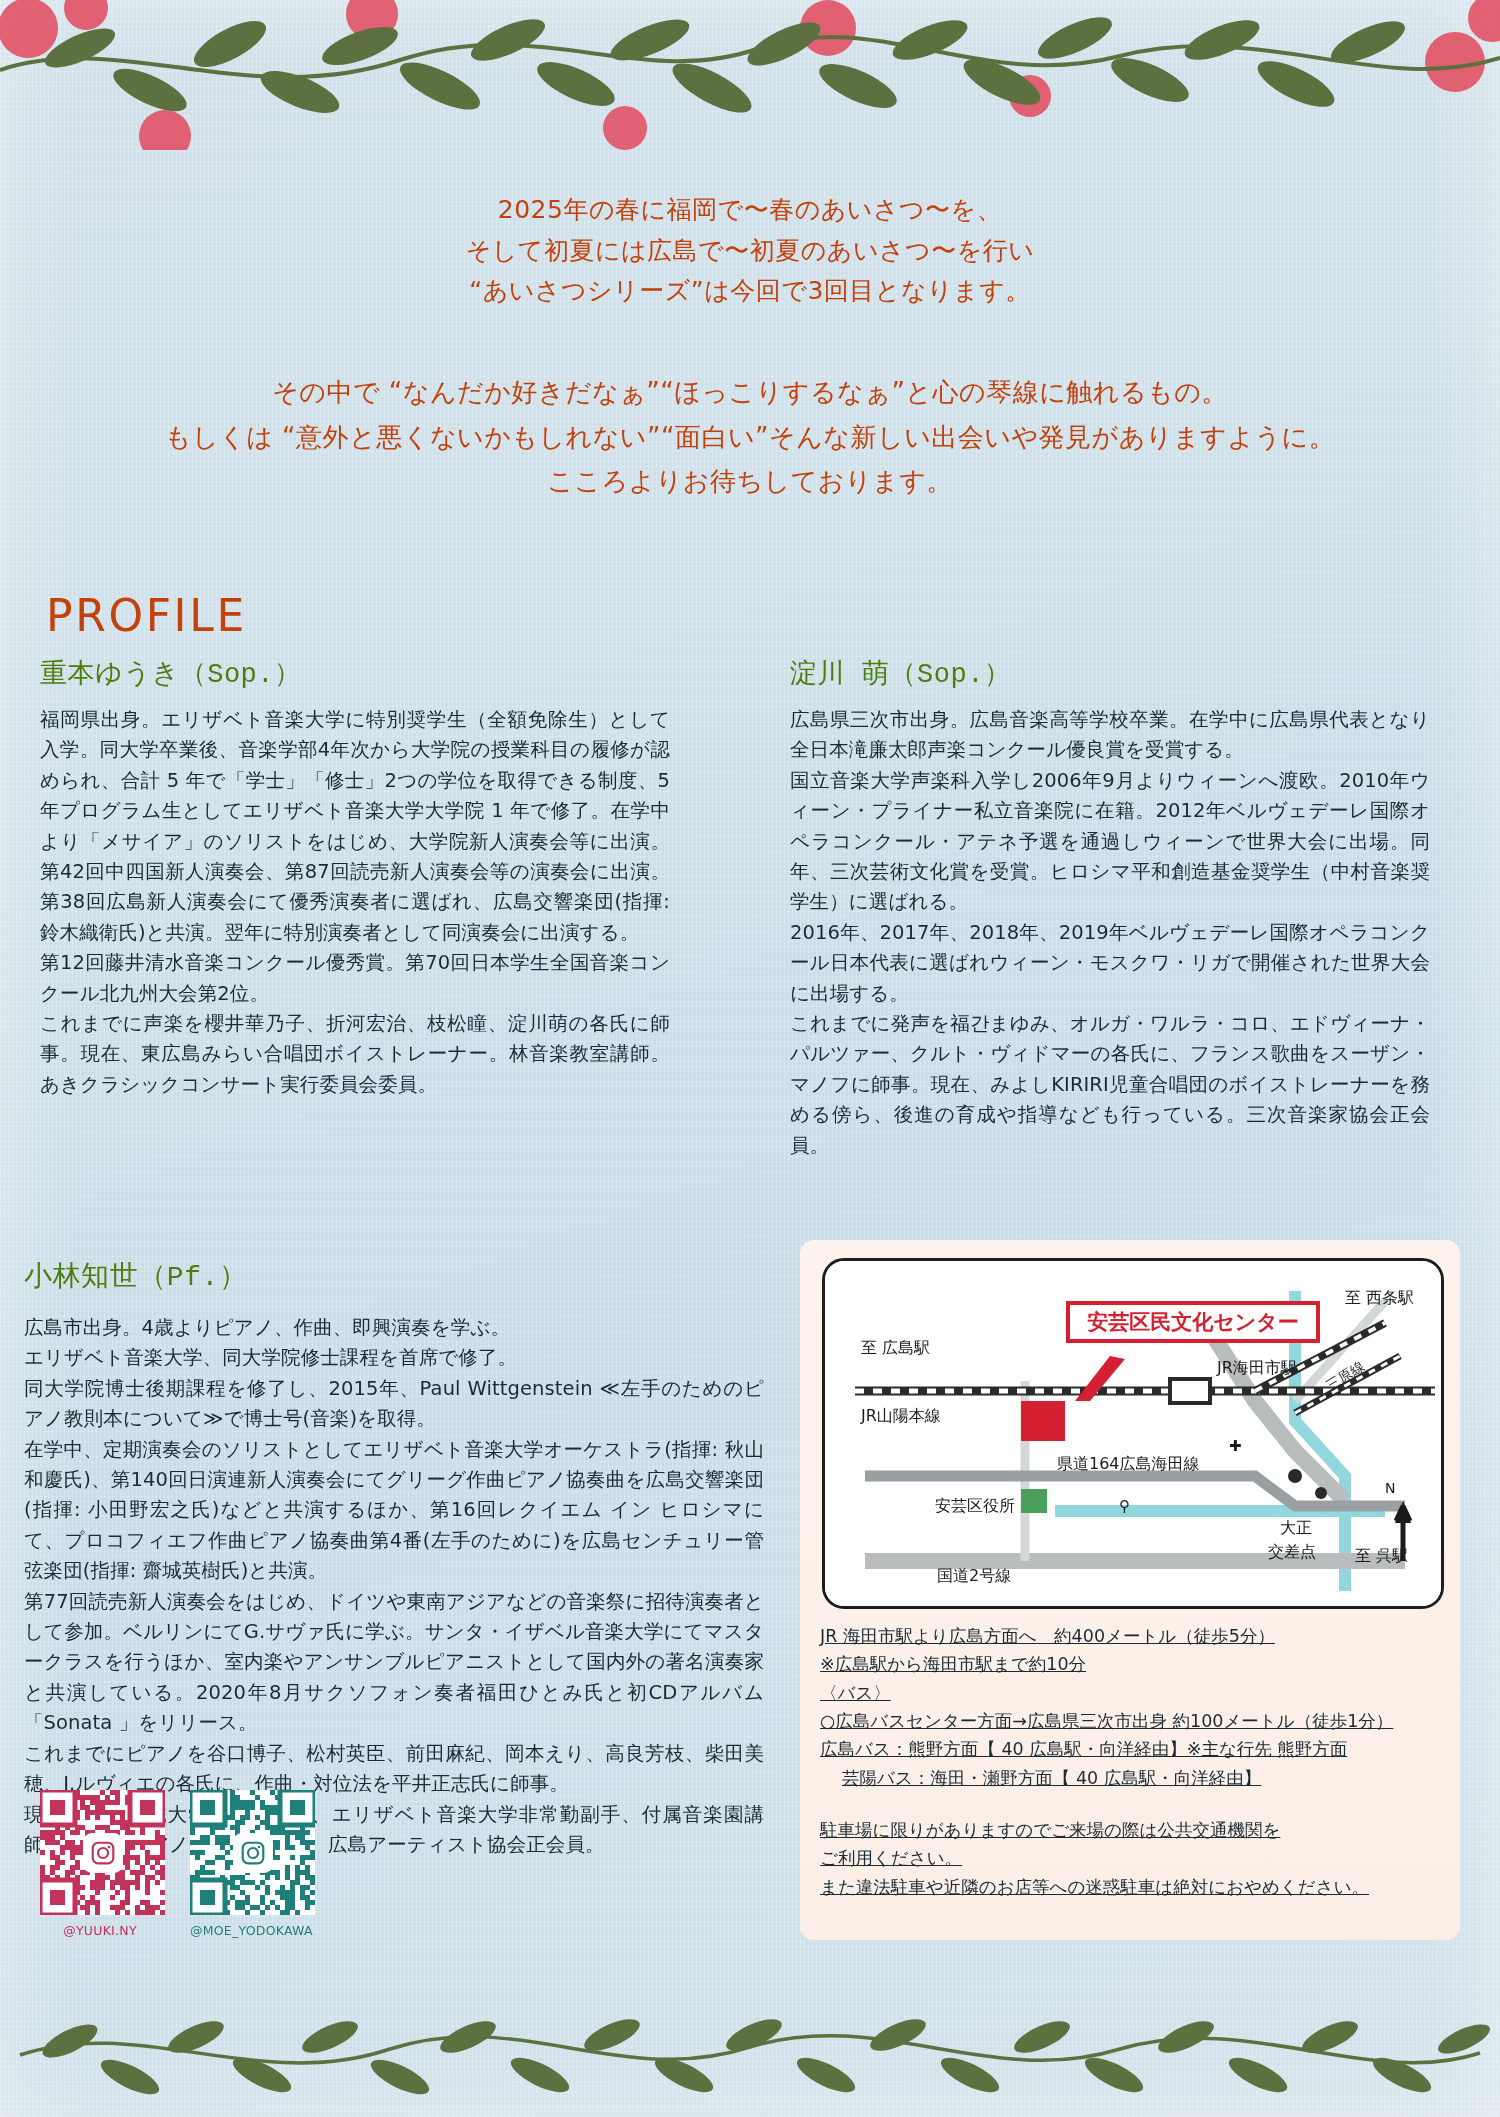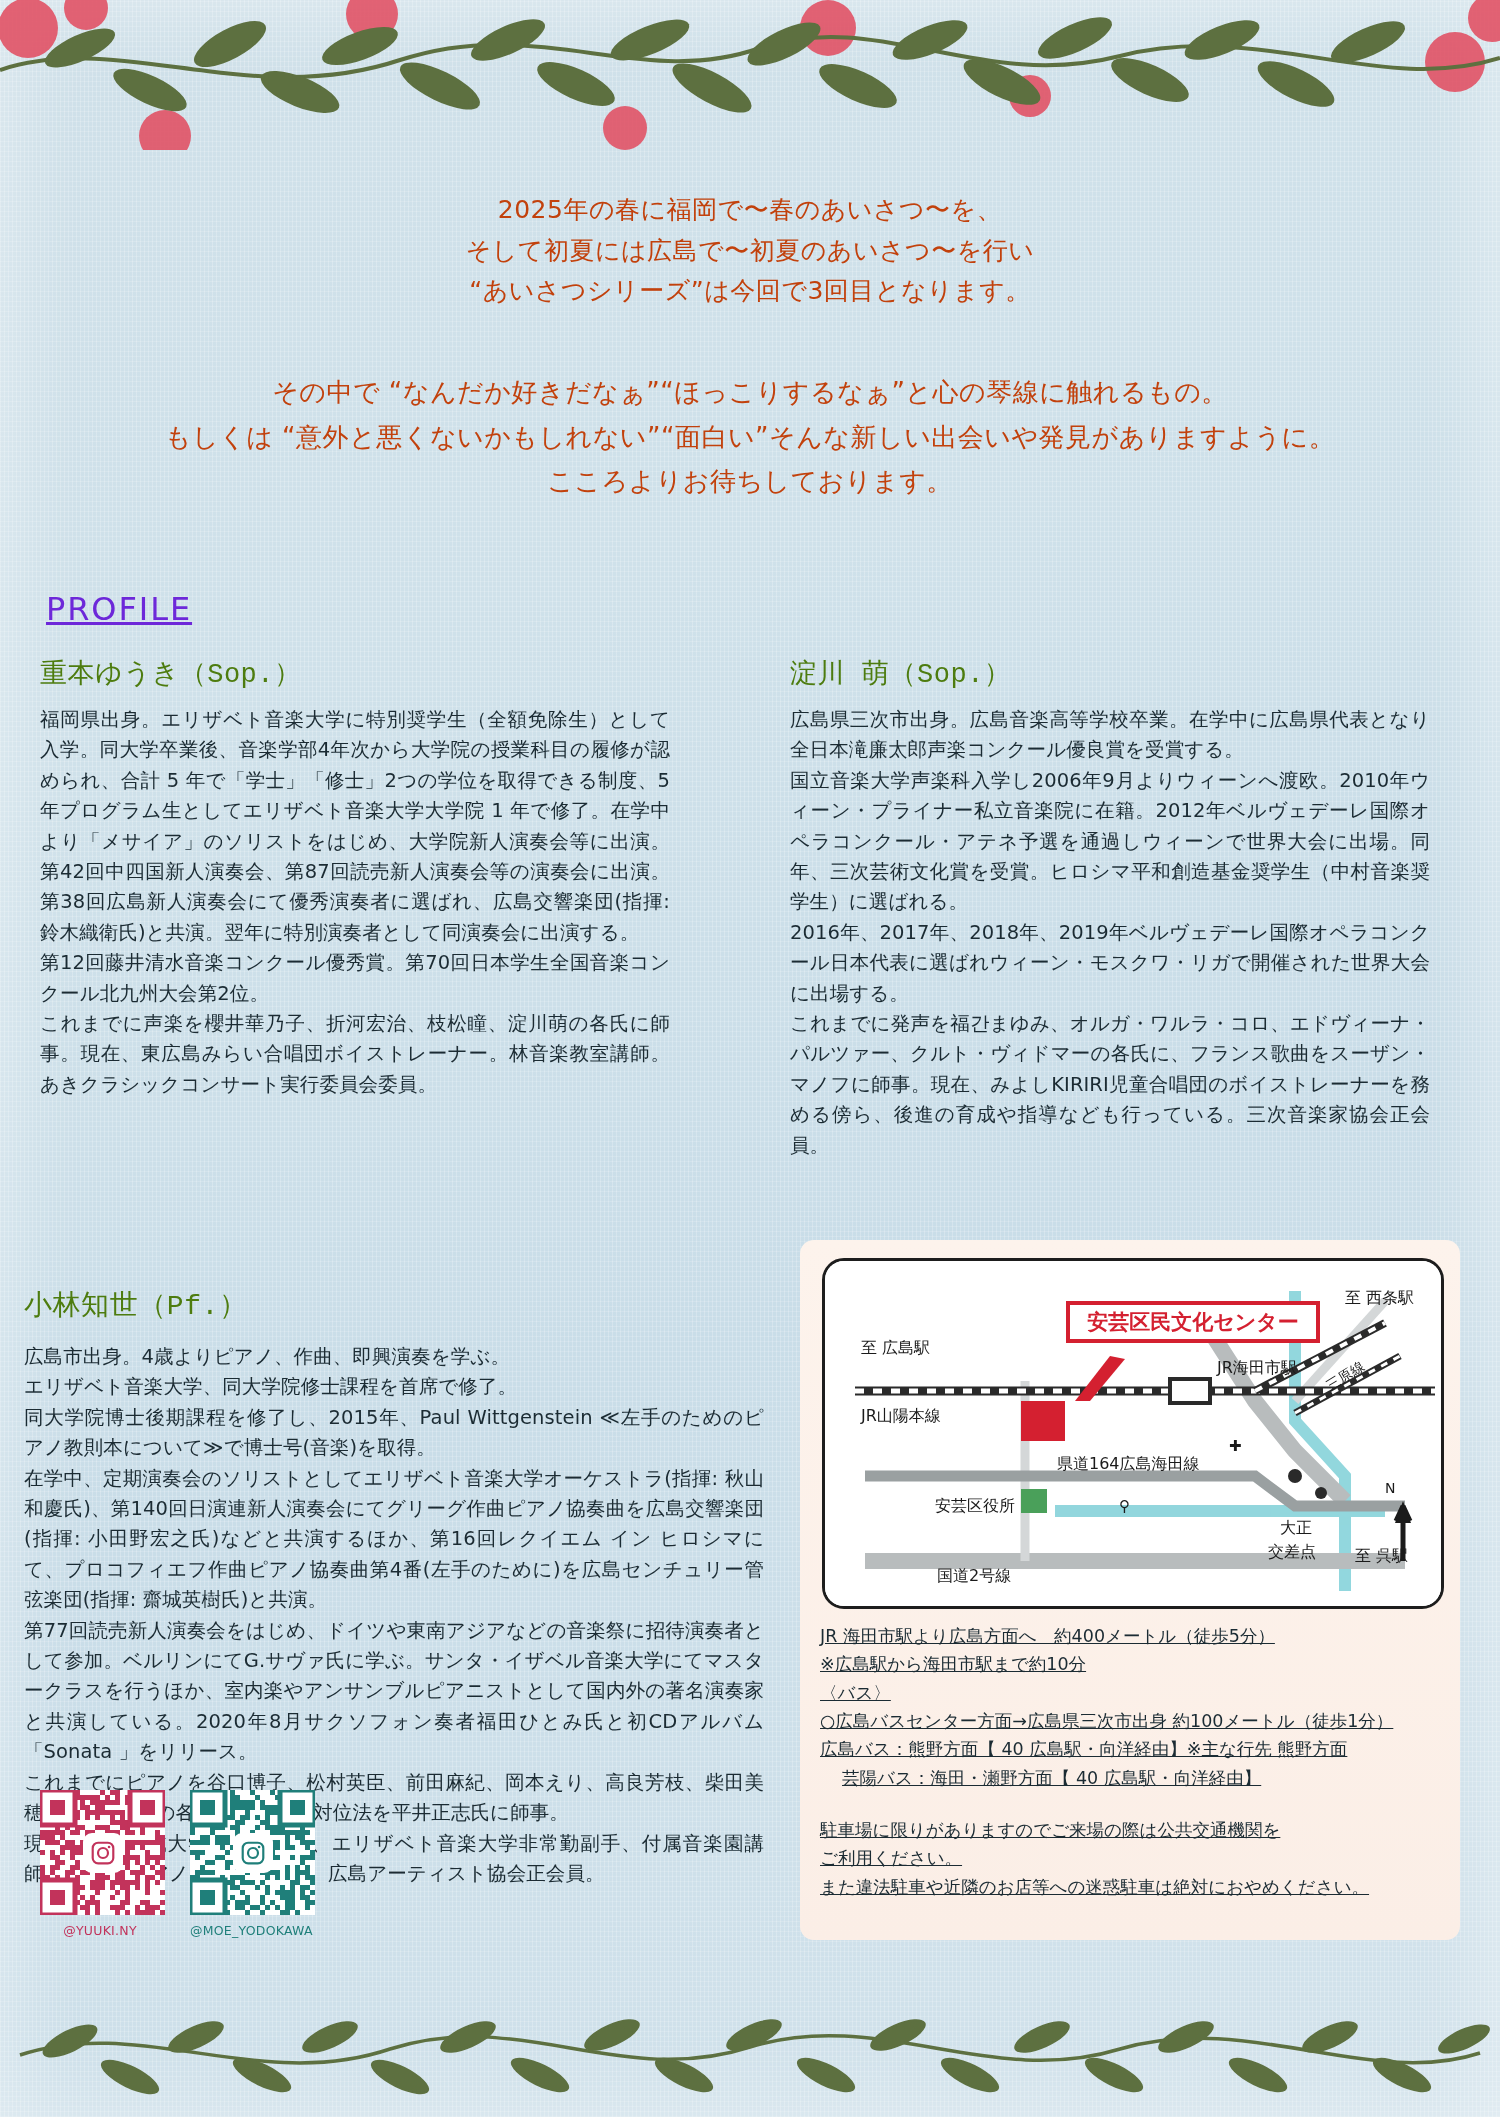--- a/index.html
+++ b/index.html
@@ -27,37 +27,37 @@
   .intro{
     position:absolute;left:0;width:1500px;text-align:center;
     font-size:25px;line-height:1.62;letter-spacing:0.02em;color:#c2410c;
   }
   .intro-1{top:190px;}
   .intro-2{top:370px;font-size:26px;line-height:1.72;}
 
   
   .profile-title{
     position:absolute;left:46px;top:590px;
-    font-size:32px;letter-spacing:0.06em;color:#6d28d9;
-    font-family:"DejaVu Sans","Liberation Sans",sans-serif;font-weight:400;text-decoration:underline;
+    font-size:44px;letter-spacing:0.06em;color:#c2410c;
+    font-family:"DejaVu Sans","Liberation Sans",sans-serif;font-weight:400;
   }
 
   
   .bio-name{
     font-size:27px;letter-spacing:0.02em;color:#4d7c0f;margin-bottom:14px;font-family:Liberation Mono, monospace;
   }
   .bio-body{
     font-size:19.5px;line-height:1.56;letter-spacing:0.005em;color:#1b2b33;
     text-align:justify;
   }
   .bio-body p{margin:0;}
 
   .bio-left{position:absolute;left:40px;top:655px;width:630px;}
   .bio-right{position:absolute;left:790px;top:655px;width:640px;}
-  .bio-bottom{position:absolute;left:24px;top:1286px;width:740px;}
+  .bio-bottom{position:absolute;left:24px;top:1257px;width:740px;}
   .bio-bottom .bio-name{font-size:28px;margin-bottom:18px;}
 
   
   .map-card{
     position:absolute;left:800px;top:1240px;width:660px;height:700px;
     background:linear-gradient(180deg,#fdf3ec 0%,#fbeee6 100%);
     border-radius:14px;
   }
   .map-figure{
     position:absolute;left:22px;top:18px;width:616px;height:345px;

